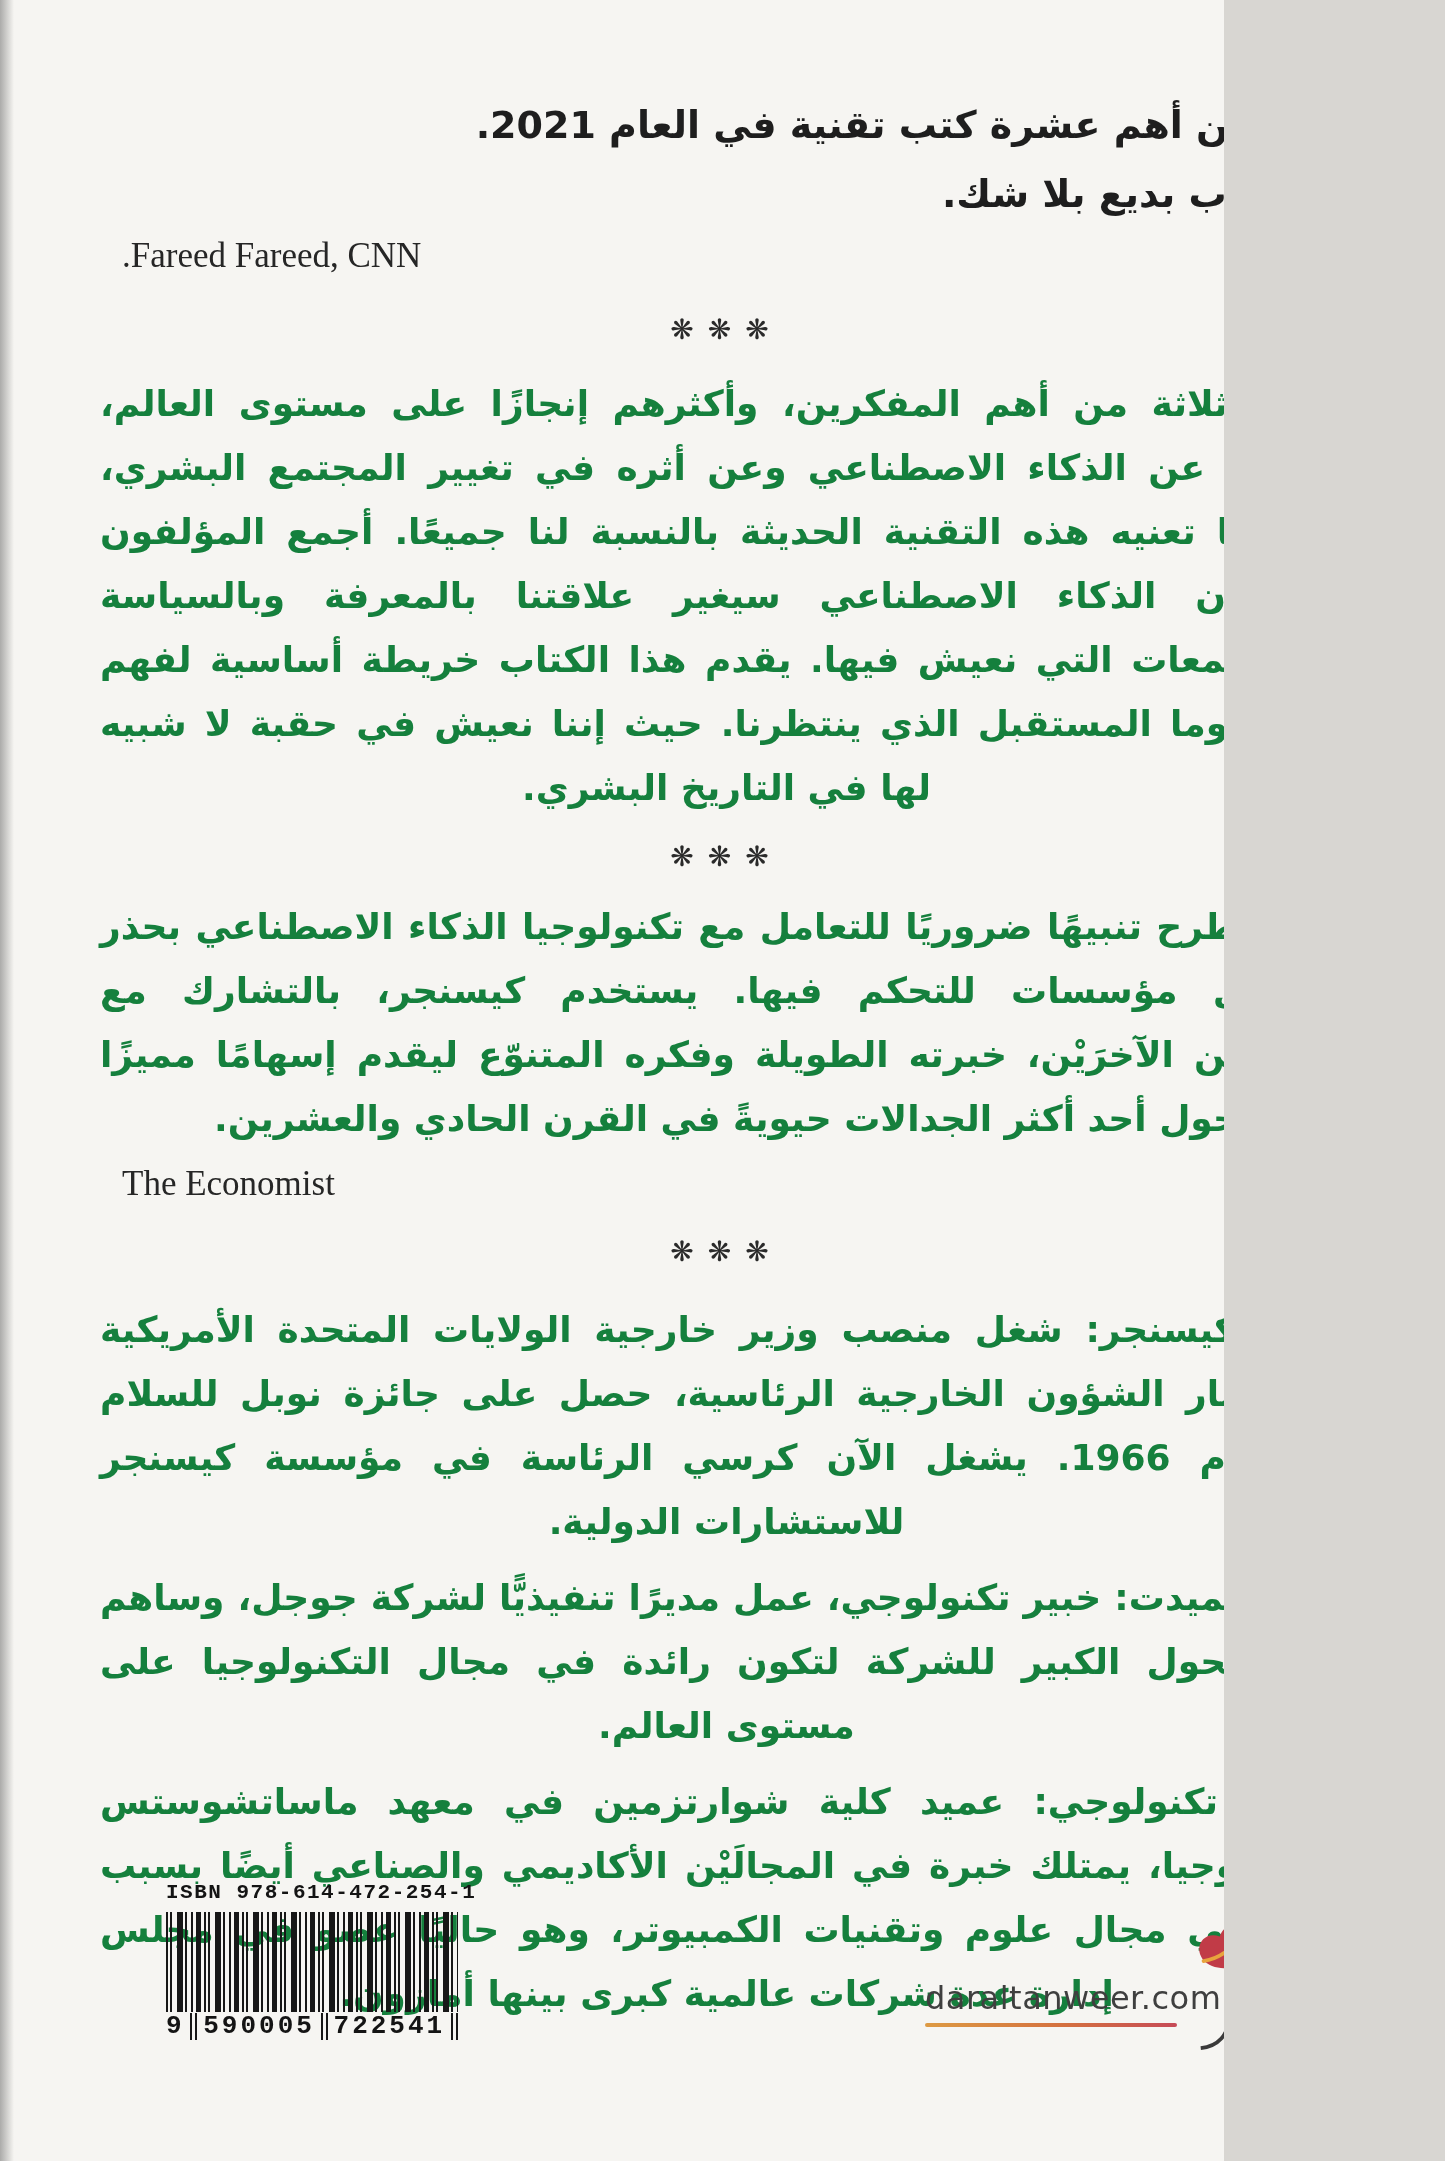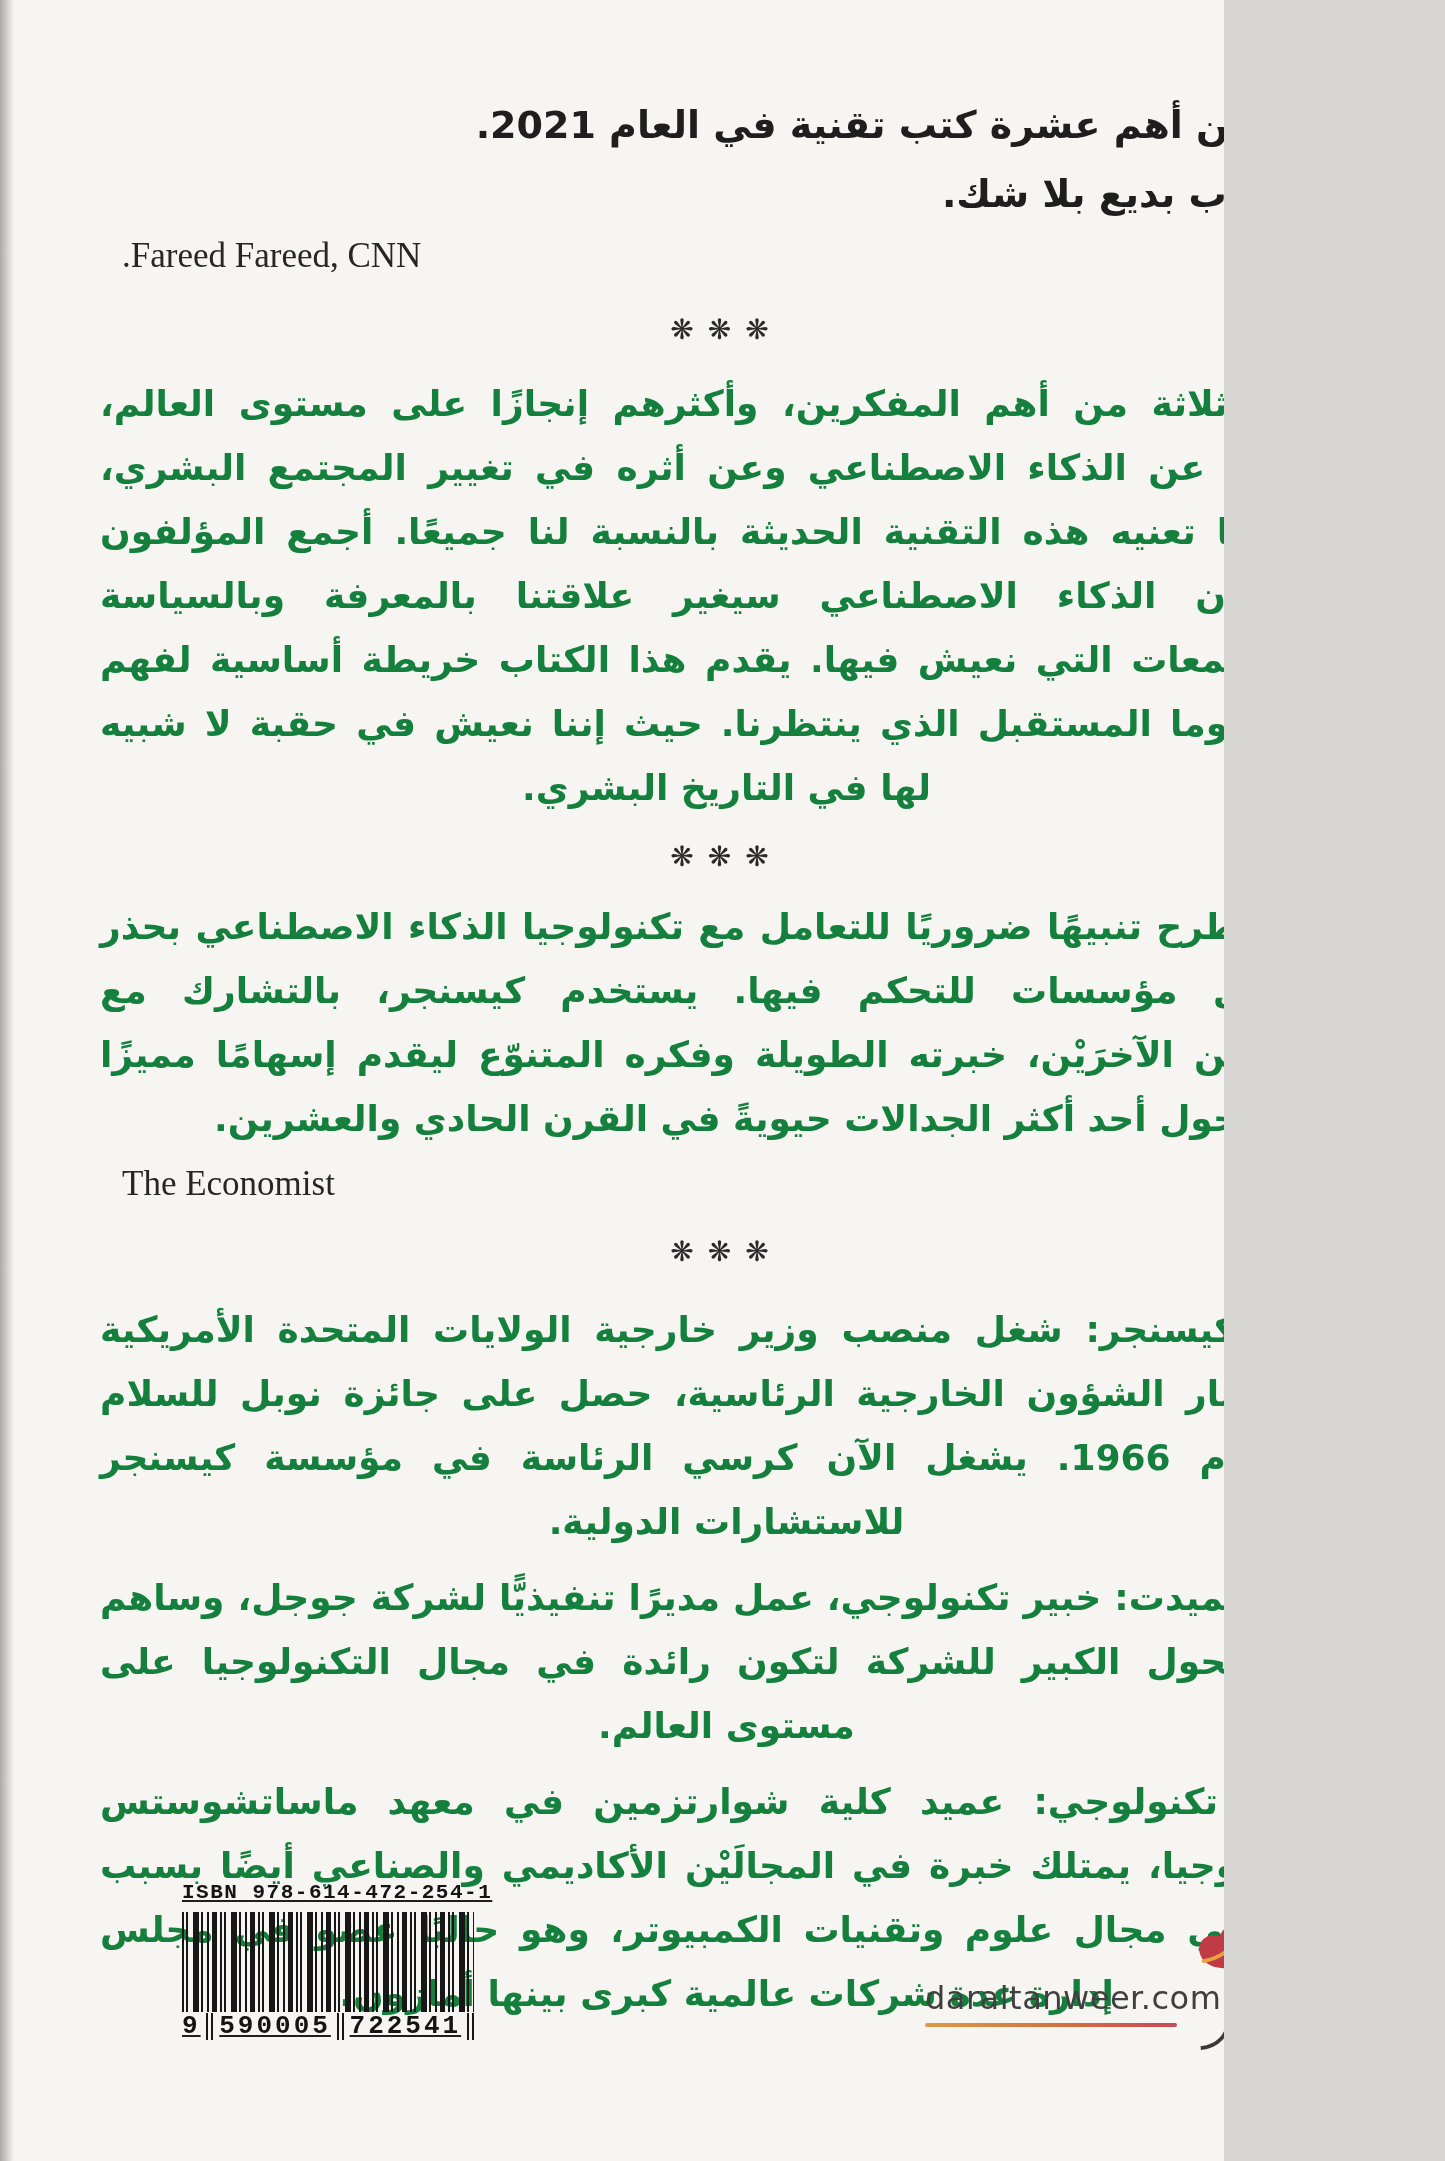--- a/index.html
+++ b/index.html
@@ -54,23 +54,22 @@
     text-align:justify;
     text-align-last:center;
     margin:0;
     color:#15803d;
   }
   .bio{margin-bottom:12px;}
   .bio-name{font-weight:700;}
   
   .barcode{
     position:absolute;
-    left:182px;top:1882px;
+    left:166px;top:1882px;
     width:292px;
-    text-decoration:underline;
   }
   .isbn-label{
     font:700 21px/1 "Liberation Mono",monospace;
     letter-spacing:1.5px;
     text-align:center;
     white-space:nowrap;
     color:#141414;
     margin-bottom:9px;
   }
   .bars{

